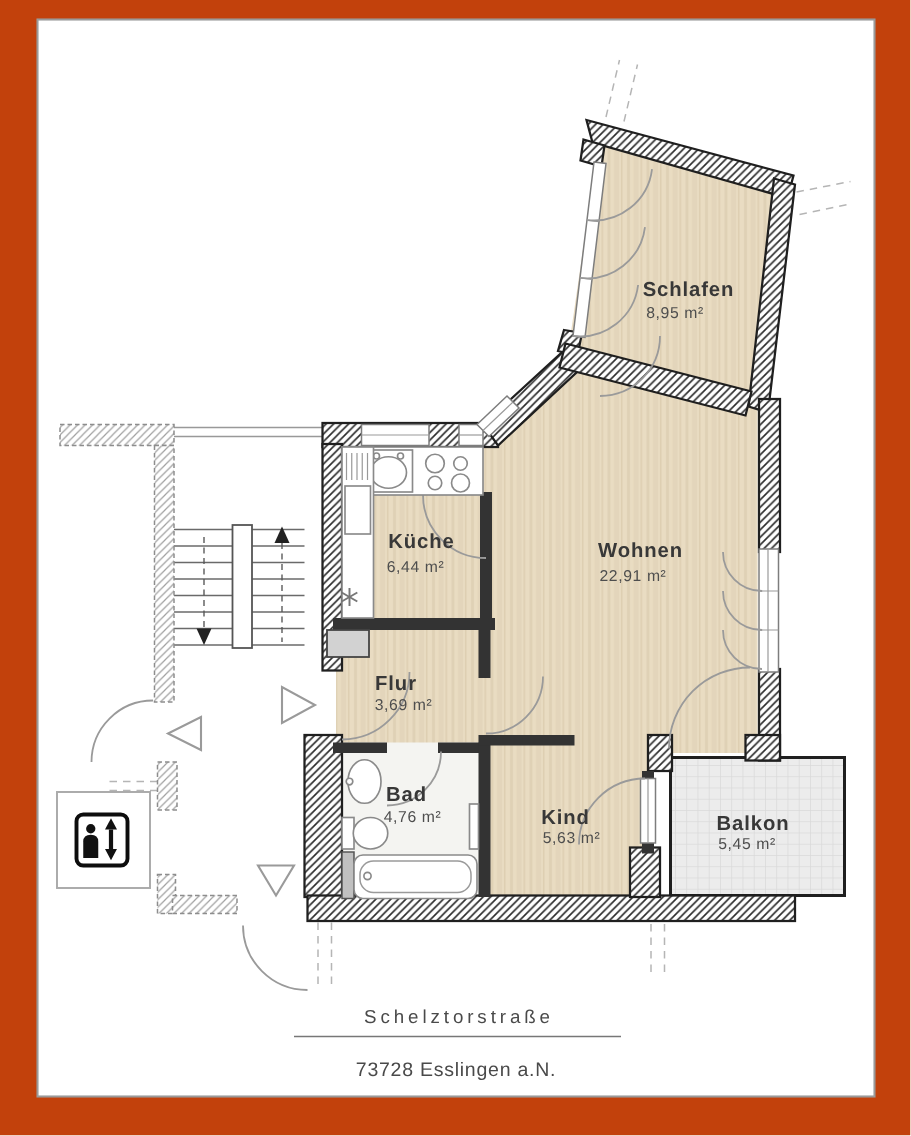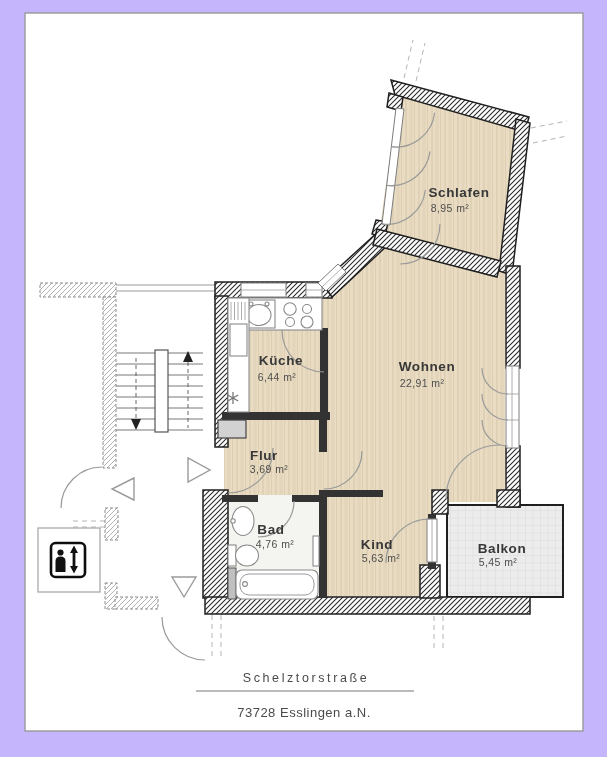--- a/index.html
+++ b/index.html
@@ -1,16 +1,16 @@
 <!DOCTYPE html>
 <html><head>
 <meta charset="utf-8">
 <style>
   html,body{margin:0;padding:0;background:#fff;}
-  .page{position:relative;width:607px;height:757px;background:#c4b5fd;overflow:hidden;
+  .page{position:relative;width:607px;height:757px;background:#c2410c;overflow:hidden;
         font-family:"Liberation Sans",sans-serif;}
   svg{position:absolute;left:0;top:0;}
   .room-name{font-family:"Liberation Sans",sans-serif;font-weight:bold;font-size:13.5px;fill:#383838;letter-spacing:.6px;}
   .room-area{font-family:"Liberation Sans",sans-serif;font-size:10.5px;fill:#4e4e4e;letter-spacing:.4px;}
   .street{font-family:"Liberation Sans",sans-serif;font-size:12.5px;fill:#4a4a4a;letter-spacing:2.6px;}
   .city{font-family:"Liberation Sans",sans-serif;font-size:13px;fill:#4a4a4a;letter-spacing:.5px;}
   .wall{fill:url(#hatchDark);stroke:#1f1f1f;stroke-width:1.5;}
   .cwall{fill:url(#hatchLight);stroke:#8d8d8d;stroke-width:1;stroke-dasharray:3,2;}
   .iwall{fill:#333;stroke:none;}
   .fixture{fill:#ffffff;stroke:#8a8a8a;stroke-width:1.1;}

